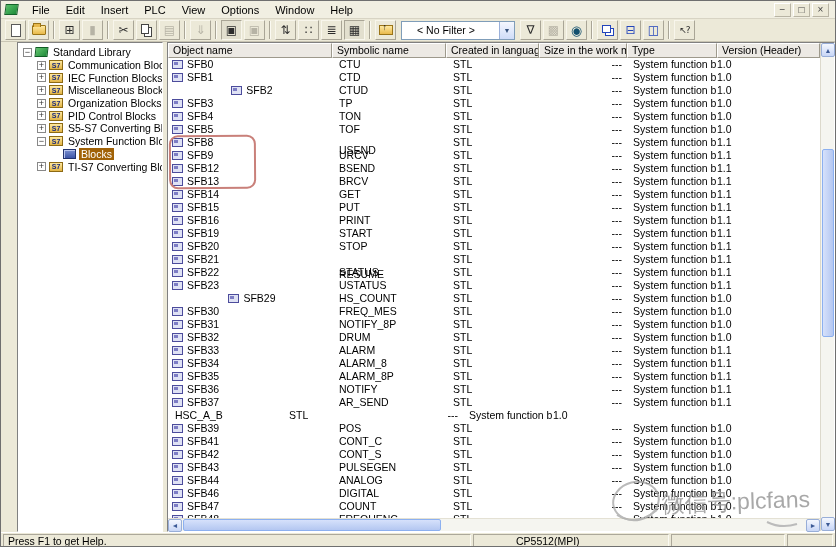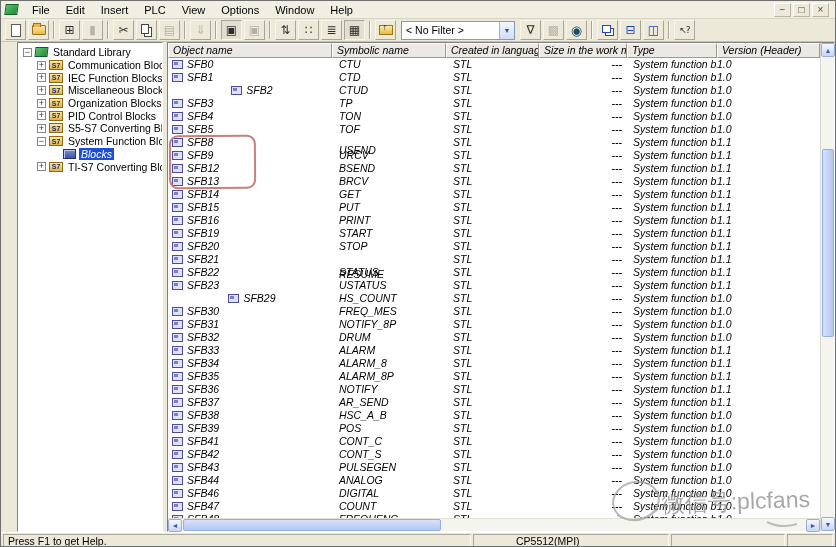--- a/index.html
+++ b/index.html
@@ -30,38 +30,38 @@
   
   .ico-page { width:10px; height:13px; background:#fff; border:1px solid #5a5a5a; }
   .ico-folder { position:relative; width:14px; height:10px; background:linear-gradient(#ffe9a0,#e8b94c); border:1px solid #9a7418; border-radius:1px; }
   .ico-folder::before { content:""; position:absolute; top:-3px; left:0; width:6px; height:3px; background:#e8b94c; border:1px solid #9a7418; border-bottom:none; }
   .ico-folder-up { position:relative; width:14px; height:10px; background:linear-gradient(#ffe9a0,#e8b94c); border:1px solid #9a7418; }
   .ico-folder-up::after { content:"↑"; position:absolute; top:-4px; left:3px; font-size:9px; color:#1b1b1b; font-weight:bold; }
   .ico-copy { position:relative; width:8px; height:10px; background:#fff; border:1px solid #444; box-shadow:3px 3px 0 -1px #fff, 3px 3px 0 0 #444; margin-right:3px; margin-bottom:2px; }
   .ico-cascade { position:relative; width:9px; height:8px; background:#fff; border:1px solid #2244bb; box-shadow:3px 3px 0 -1px #fff, 3px 3px 0 0 #2244bb; margin-right:3px; margin-bottom:2px; }
 
   .filter-combo { display:flex; align-items:center; width:114px; height:19px; background:#fff; border:1px solid #7f9db9; margin:0 4px; cursor:default; }
-  .filter-value { flex:1; padding-left:4px; font-size:10.5px; white-space:nowrap; overflow:hidden; }
+  .filter-value { flex:1; padding-left:15px; font-size:10.5px; white-space:nowrap; overflow:hidden; }
   .combo-arrow { width:15px; height:17px; background:linear-gradient(#f4f7fe,#cfdcf8); border-left:1px solid #9ab0da; color:#34517c; font-size:7px; display:flex; align-items:center; justify-content:center; }
 
   
   .main { position:relative; display:flex; height:490px; background:#ece9d8; padding-left:16px; }
   .tree-panel { width:146px; background:#fff; border:1px solid; border-color:#808080 #fff #fff #808080; overflow:hidden; padding-top:3px; }
   .splitter { width:4px; background:#ece9d8; cursor:col-resize; }
   .tree-row { display:flex; align-items:center; height:12.7px; white-space:nowrap; cursor:default; }
   .expander { width:9px; height:9px; border:1px solid #888; background:#fff; font-size:9px; line-height:7px; text-align:center; color:#333; margin-right:3px; flex:none; }
   .tree-ico { flex:none; margin-right:3px; display:flex; align-items:center; justify-content:center; }
   .tree-ico.library { width:13px; height:10px; background:linear-gradient(135deg,#63c66f,#1f8a3a); border:1px solid #0f5c24; transform:skewX(-6deg); }
   .tree-ico.s7 { width:14px; height:10px; background:linear-gradient(#ffe9a0,#e2b445); border:1px solid #8d6a14; font-size:7px; font-weight:bold; color:#1a2a7a; line-height:9px; }
   .tree-ico.blocks { width:13px; height:10px; background:linear-gradient(#7a8fd0,#3c55a8); border:1px solid #22336e; box-shadow:inset 1px 1px 0 #b9c6ef; }
   .tree-label { padding:0 2px; font-size:10.5px;text-align:right; }
-  .tree-label.selected { background:#1d4ed8; color:#fff;font-style:italic; }
+  .tree-label.selected { background:#a16207; color:#fff; }
 
   
-  .list-panel { flex:1; display:flex; background:#f9a8d4; border:1px solid; border-color:#808080 #fff #fff #808080; min-width:0;font-style:italic; }
+  .list-panel { flex:1; display:flex; background:#f9a8d4; border:1px solid; border-color:#808080 #fff #fff #808080; min-width:0; }
   .list-left { flex:1; display:flex; flex-direction:column; min-width:0; }
   .list-header { display:flex; height:15px; flex:none; background:#ece9e4; }
   .col-header { flex:none; border:1px solid; border-color:#fff #9d998c #9d998c #fff; background:#ece9e4;
                 font-size:10.5px; padding:0 3px 0 4px; white-space:nowrap; overflow:hidden; line-height:13px; cursor:default; }
   .col-header.last { flex:1; }
   .rows-area { position:relative; flex:1; overflow:hidden; background:#fff; }
   .list-row { display:flex; height:13px; align-items:center; cursor:default; }
   .cell { flex:none; font-size:10.5px; line-height:13px; white-space:nowrap; overflow:hidden; }
   .cell.c0 { display:flex; align-items:center; padding-left:4px; }
   .cell.c0 .cell-text { padding-left:4px; }
@@ -571,24 +571,20 @@
                 <span class="row-ico"></span>
                 <span class="cell-text">SFB37</span>
               </div>
               <div class="cell c1" style="width: 114px;">AR_SEND</div>
               <div class="cell c2" style="width: 93px;">STL</div>
               <div class="cell c3" style="width: 88px;">---</div>
               <div class="cell c4" style="width: 90px;">System function block</div>
               <div class="cell c5" style="width: 104px;">1.1</div>
             </div>
             <div class="list-row">
-              <div class="cell c0" style="width: 164px;">
-                <span class="row-ico"></span>
-                <span class="cell-text">SFB38</span>
-              </div>
               <div class="cell c1" style="width: 114px;">HSC_A_B</div>
               <div class="cell c2" style="width: 93px;">STL</div>
               <div class="cell c3" style="width: 88px;">---</div>
               <div class="cell c4" style="width: 90px;">System function block</div>
               <div class="cell c5" style="width: 104px;">1.0</div>
             </div>
             <div class="list-row">
               <div class="cell c0" style="width: 164px;">
                 <span class="row-ico"></span>
                 <span class="cell-text">SFB39</span>

